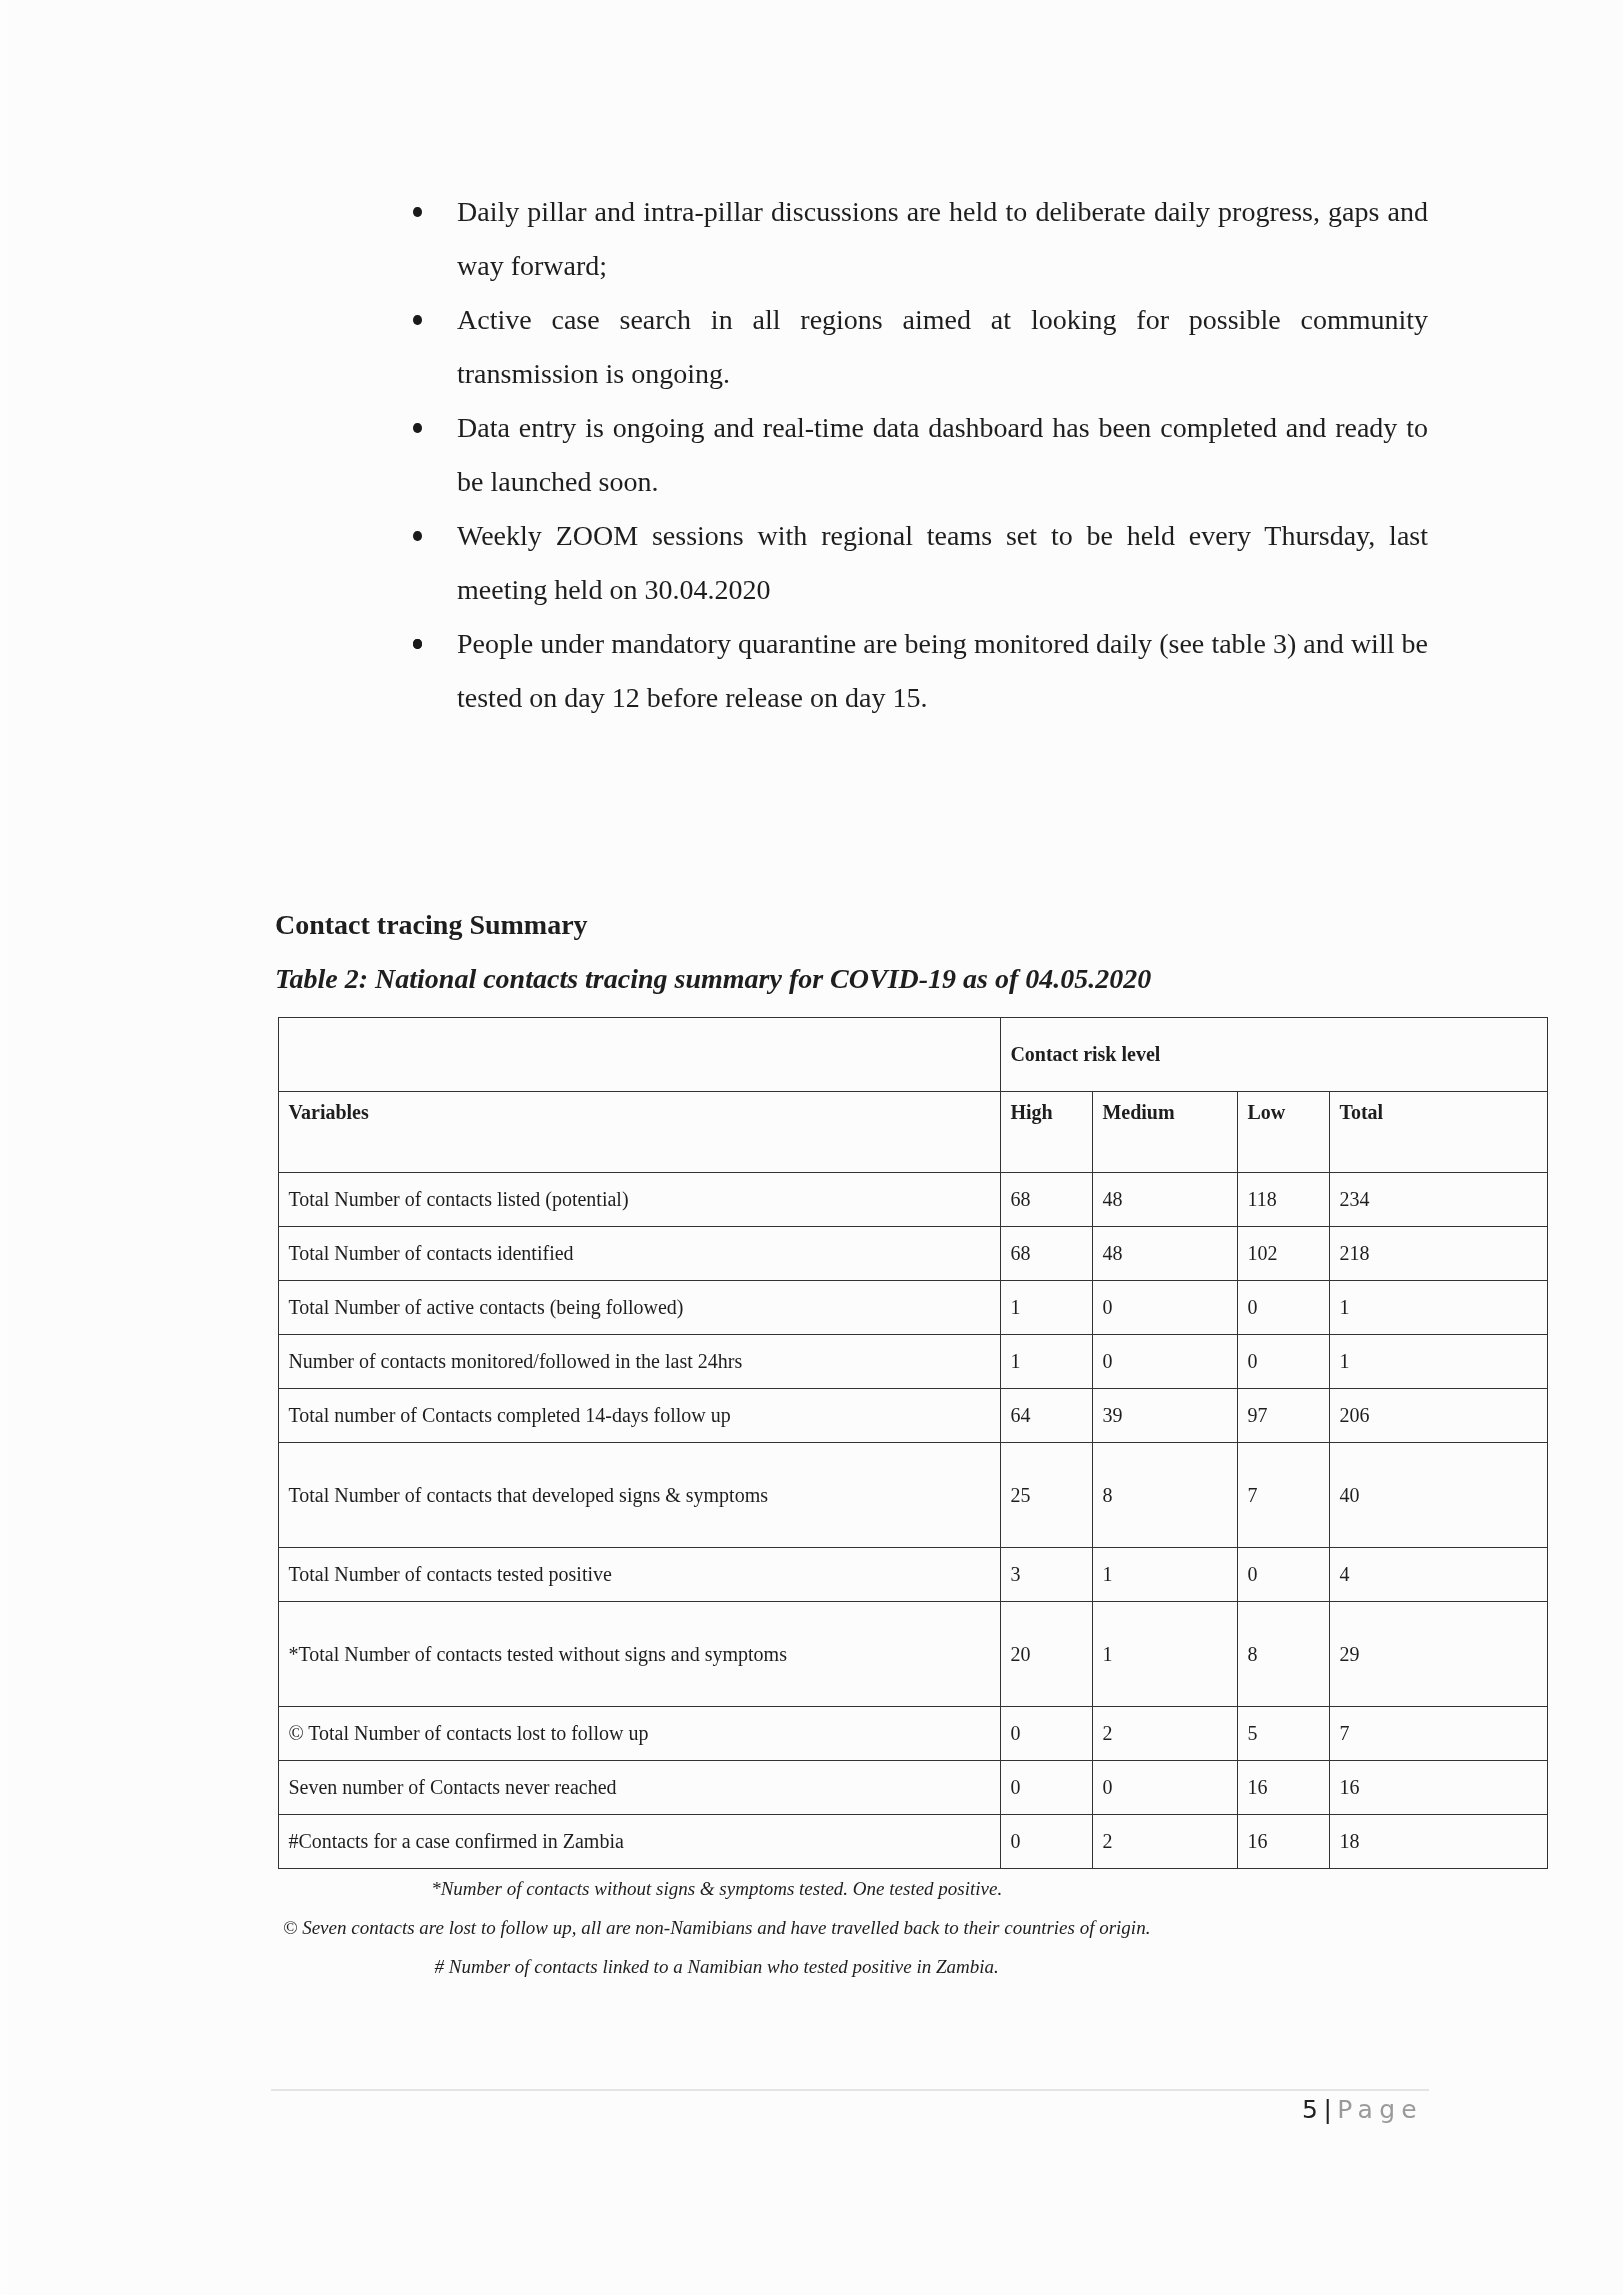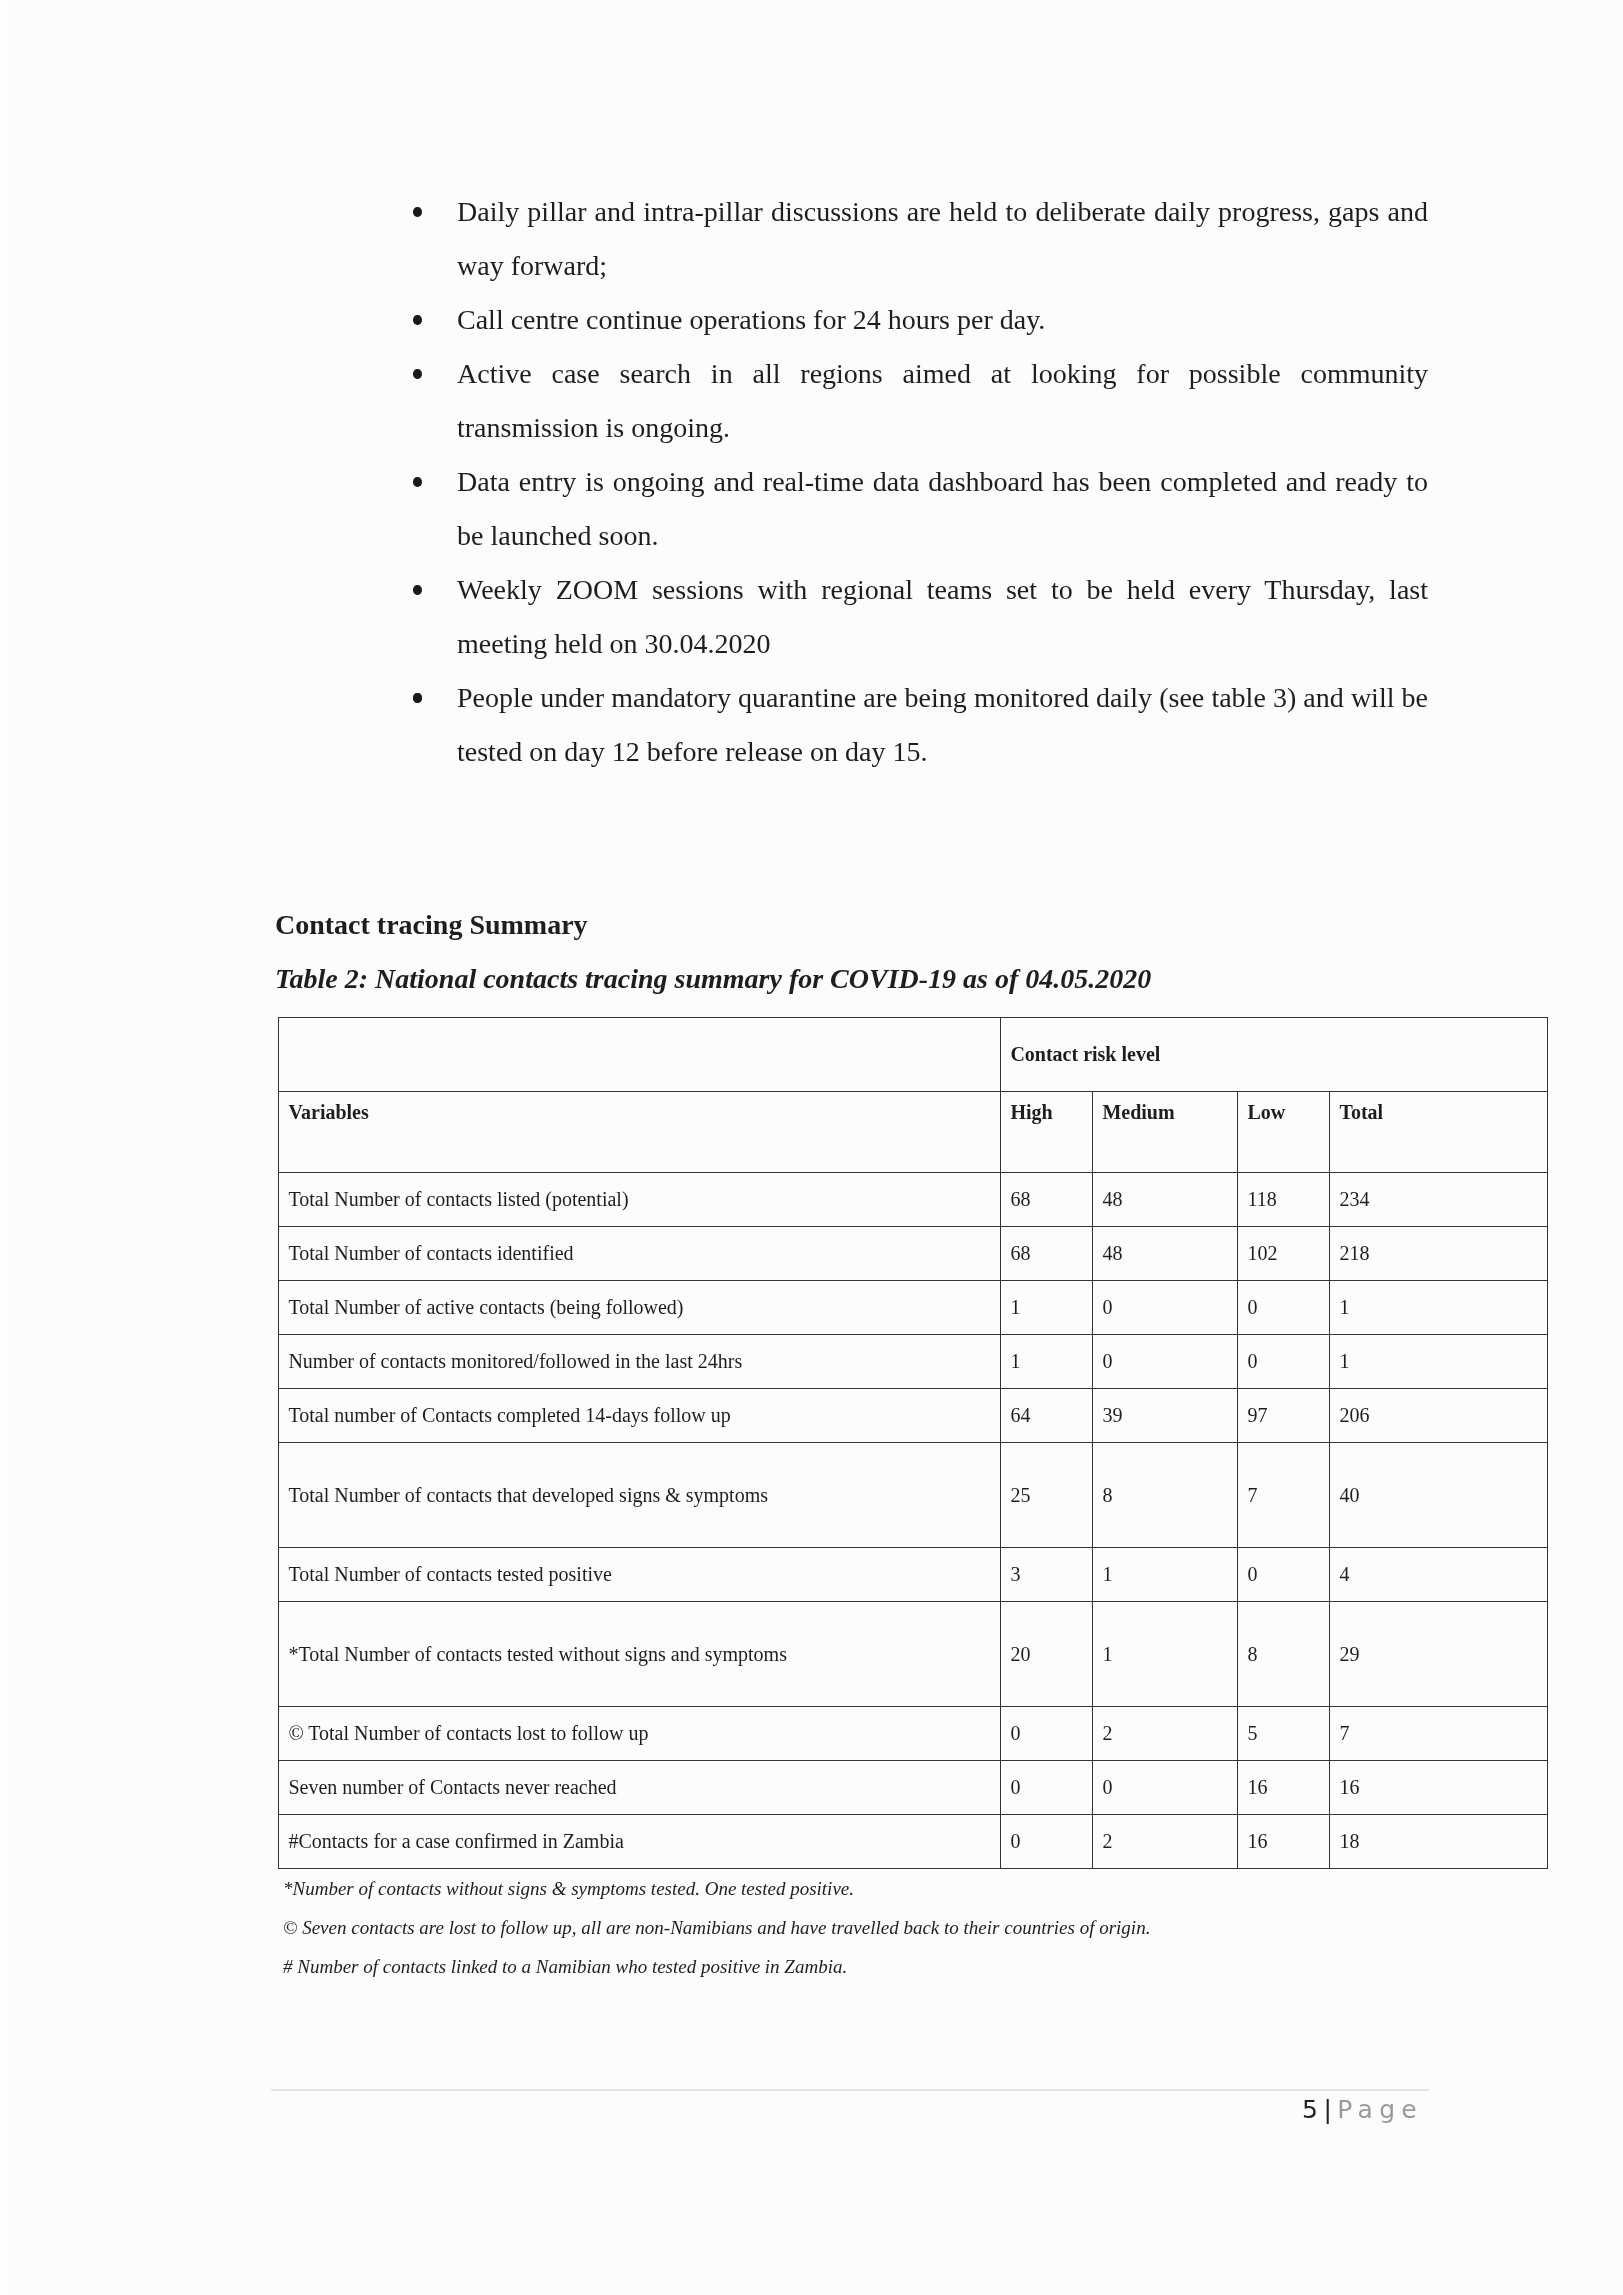--- a/index.html
+++ b/index.html
@@ -105,21 +105,21 @@
 
     
     .footnotes {
       position: absolute;
       left: 275px;
       top: 1869px;
       font-size: 19px;
       font-style: italic;
       line-height: 39px;
     }
-    .footnotes div { white-space: nowrap; }
+    .footnotes div { white-space: nowrap; text-align: center; }
 
     
     .footer-rule {
       position: absolute;
       left: 263px;
       top: 2089px;
       width: 1158px;
       height: 1.6px;
       background: #e4e4e4;
     }
@@ -136,21 +136,20 @@
     .page-number .sep { color: #222; margin: 0 4.7px; }
     .page-number .label { color: #9a9a9a; letter-spacing: 6.3px; }
   </style>
 </head>
 <body>
 
 <div class="page">
 
   <ul class="bullets">
     <li><span class="dot"></span><span>Daily pillar and intra-pillar discussions are held to deliberate daily progress, gaps and way forward;</span></li>
-    <li><span class="dot"></span><span>Call centre continue operations for 24 hours per day.</span></li>
     <li><span class="dot"></span><span>Active case search in all regions aimed at looking for possible community transmission is ongoing.</span></li>
     <li><span class="dot"></span><span>Data entry is ongoing and real-time data dashboard has been completed and ready to be launched soon.</span></li>
     <li><span class="dot"></span><span>Weekly ZOOM sessions with regional teams set to be held every Thursday, last meeting held on 30.04.2020</span></li>
     <li><span class="dot"></span></li>
     <li><span class="dot"></span><span>People under mandatory quarantine are being monitored daily (see table 3) and will be tested on day 12 before release on day 15.</span></li>
   </ul>
 
   <h2 class="section-heading">Contact tracing Summary</h2>
   <p class="table-caption">Table 2: National contacts tracing summary for COVID-19 as of 04.05.2020</p>
 

